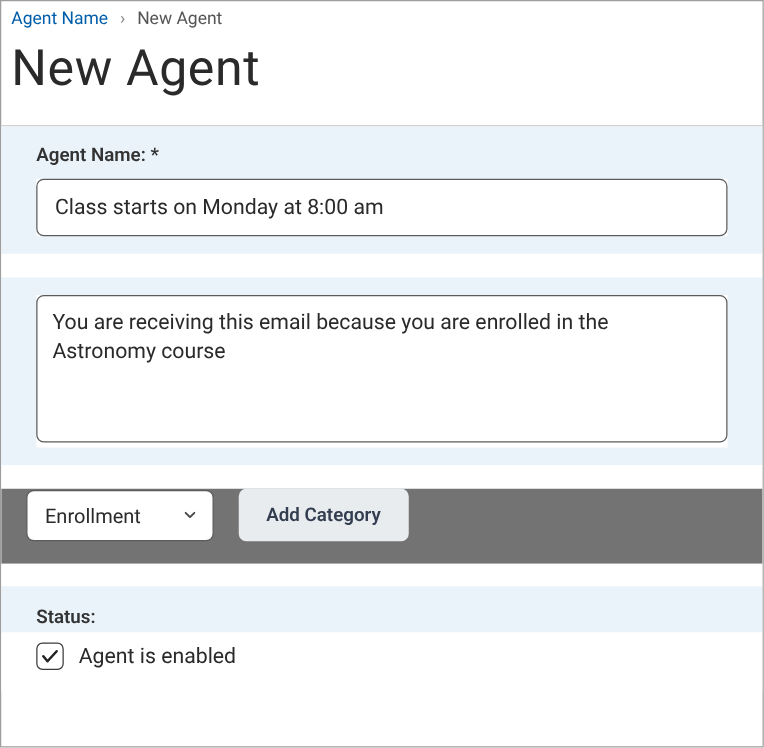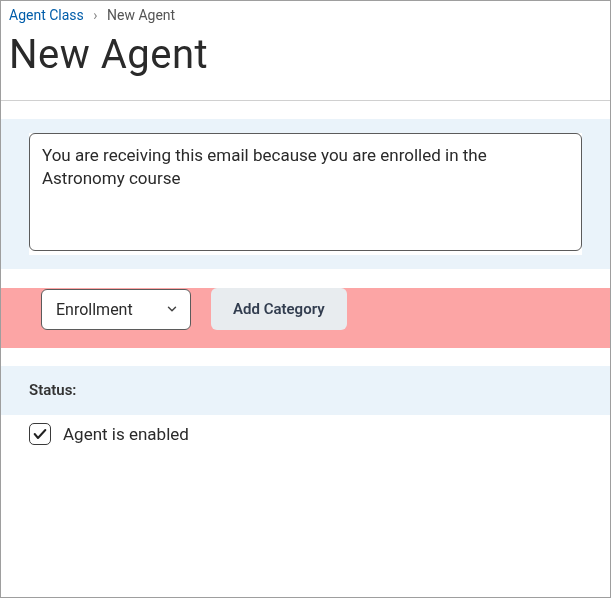--- a/index.html
+++ b/index.html
@@ -67,21 +67,21 @@
     border: 1px solid #5b5b5b;
     border-radius: 6px;
     color: #2a2a2a;
     background: #fff;
     font-family: inherit;
     height: 118px;
     resize: none;
     line-height: 1.35;
   }
   .gap { background:#fff; height:18px; }
-  .cat-row { display:flex; align-items:center; gap:20px; padding: 0 28px 18px 40px; background:#fca5a5; }
+  .cat-row { display:flex; align-items:center; gap:20px; padding: 0 28px 18px 20px; background:#737373; }
   .cat-label-row { padding: 14px 28px 10px 28px; background:#fff; }
   .select-wrap {
     position: relative;
     display:inline-block;
   }
   .select-btn {
     font-size: 16px;
     color:#2a2a2a;
     border:1px solid #5b5b5b;
     border-radius:6px;
@@ -105,44 +105,53 @@
     font-weight:600;
     color:#323d4f;
     background:#e8ecef;
     border:none;
     border-radius:6px;
     padding:12px 22px;
     cursor:pointer;
     font-family:inherit;
     text-align:right;
   }
-  .status-block { background:#eaf3fa; padding: 14px 28px 16px 28px; }
+  .status-block { background:#eaf3fa; padding: 14px 28px 4px 28px; }
   .status-row { background:#fff; padding: 8px 28px 18px 28px; display:flex; align-items:center; gap:12px; }
   .chk {
     width:22px; height:22px; border:1.5px solid #3a3a3a; border-radius:5px;
     display:flex; align-items:center; justify-content:center; cursor:pointer;
     background:#fff;
   }
   .chk svg { display:block; }
   .status-label { font-size:17px; color:#2a2a2a; }
   .status-head { font-size:15px; font-weight:600; color:#333; }
 </style>
 </head>
 <body>
 
 <div class="breadcrumb">
-  <a href="#">Agent Class</a>
+  <a href="#">Agent Name</a>
   <span class="sep">›</span>
   <span>New Agent</span>
 </div>
 
 <h1 class="page-title">New Agent</h1>
 
 <div class="form-area">
 
+  <div class="field-block">
+    <label class="field-label">
+      <span>Agent Name:</span>
+      <span class="req-star">*</span>
+    </label>
+    <div class="input-wrap">
+      <input type="text" class="txt" value="Class starts on Monday at 8:00 am" style="">
+    </div>
+  </div>
 
   <div class="gap"></div>
 
   <div class="field-block">
     <div class="input-wrap">
       <textarea class="txtarea" style="">You are receiving this email because you are enrolled in the Astronomy course</textarea>
     </div>
   </div>
 
   <div class="gap"></div>

